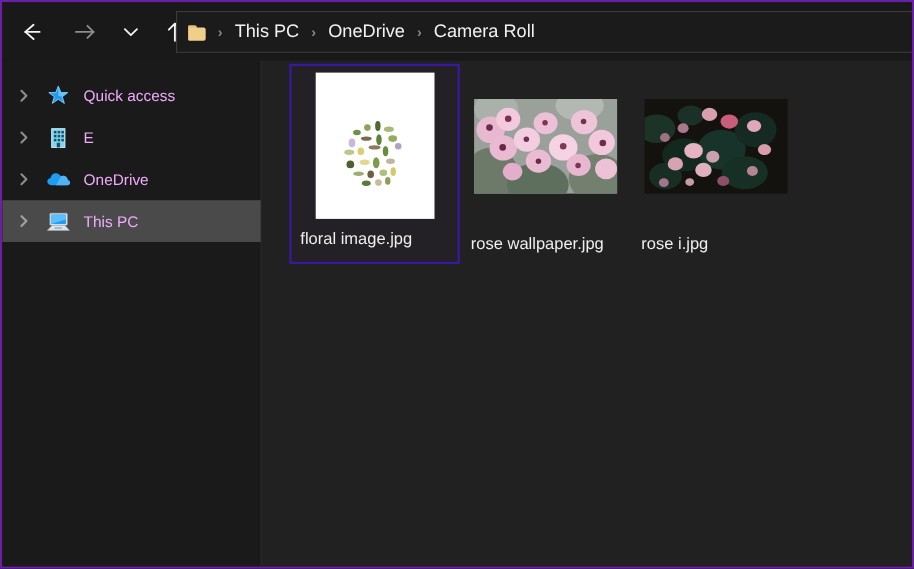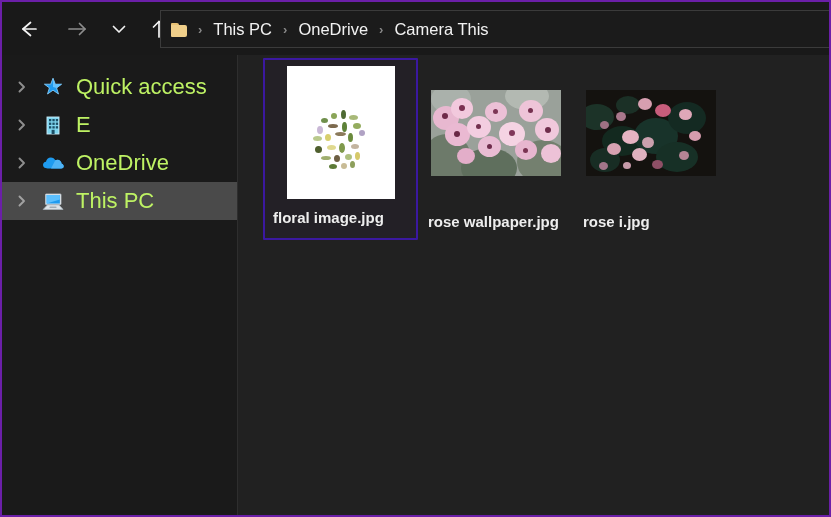--- a/index.html
+++ b/index.html
@@ -140,33 +140,32 @@
   .side-icon {
     width: 26px; height: 24px;
     display: flex;
     align-items: center;
     justify-content: center;
     flex: 0 0 auto;
     margin-left: 6px;
     margin-right: 10px;
   }
   .side-label {
-    color: #bef264;
-    font-size: 22px;
+    color: #f0abfc;
+    font-size: 14px;
     white-space: nowrap;
   }
 
   
   #content {
     flex: 1 1 auto;
     height: 100%;
     background: #212121;
     position: relative;
     padding: 3px 0 0 25px;
-    font-weight: bold;
   }
   #file-grid {
     display: flex;
     align-items: flex-start;
     gap: 0;
   }
 
   .tile {
     width: 155px;
     padding: 8px 10px 10px 10px;
@@ -260,21 +259,21 @@
   </div>
 
   <div id="addressbar">
     <div id="breadcrumb">
       <span class="folder-ico"></span>
       <span class="crumb-sep">›</span>
       <span class="crumb">This PC</span>
       <span class="crumb-sep">›</span>
       <span class="crumb">OneDrive</span>
       <span class="crumb-sep">›</span>
-      <span class="crumb">Camera This</span>
+      <span class="crumb">Camera Roll</span>
     </div>
   </div>
 
   <div id="body-area">
 
     <div id="sidebar">
 
       <div class="side-item">
         <span class="side-chevron">
           <svg width="14" height="14" viewBox="0 0 14 14">

